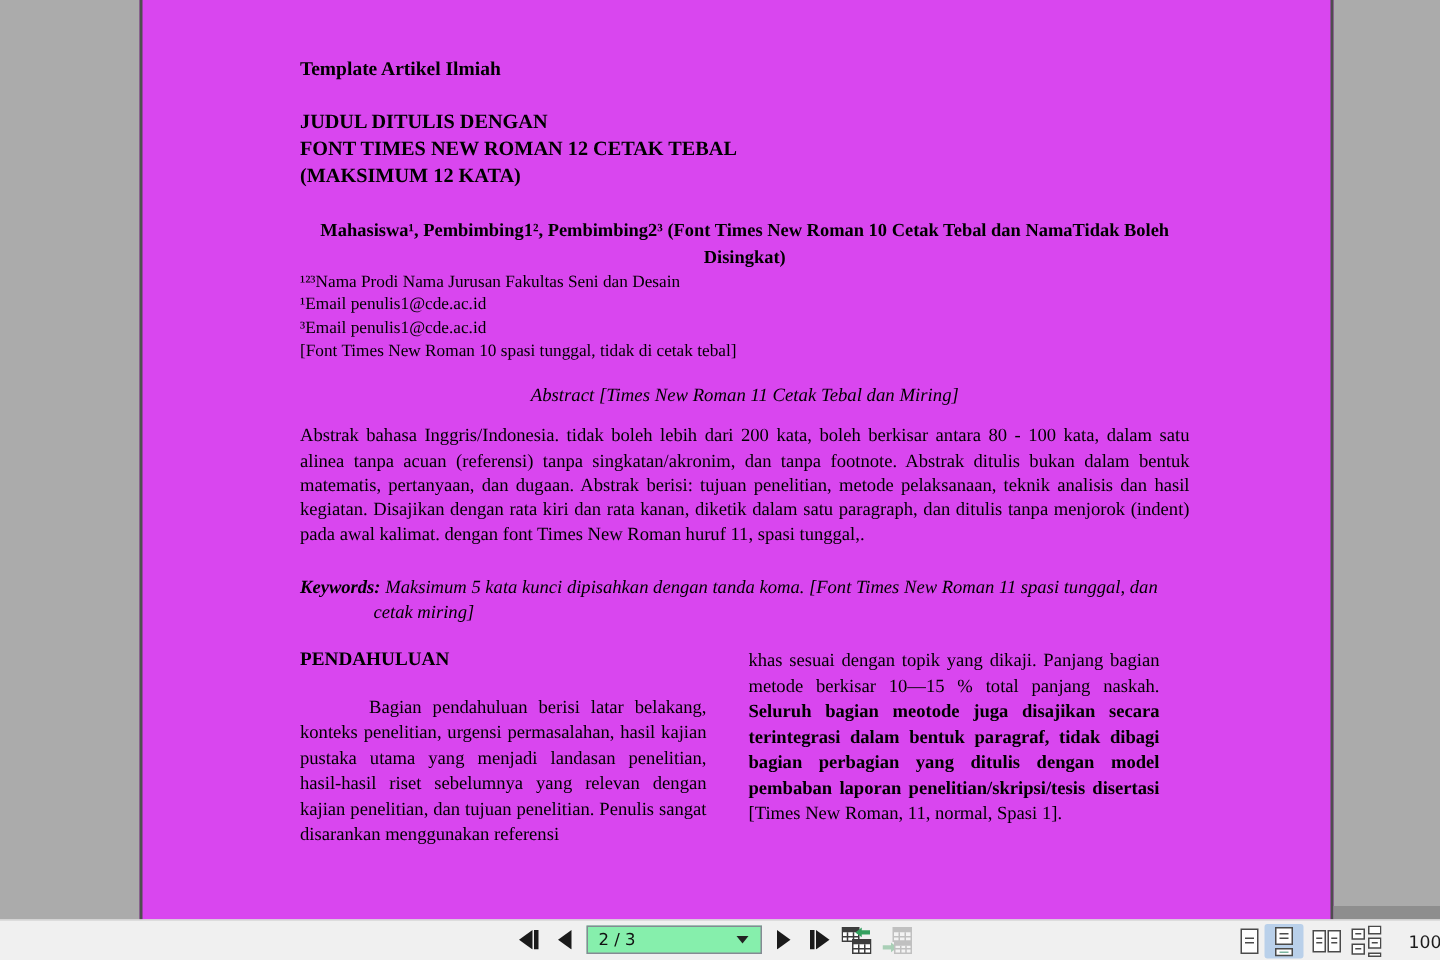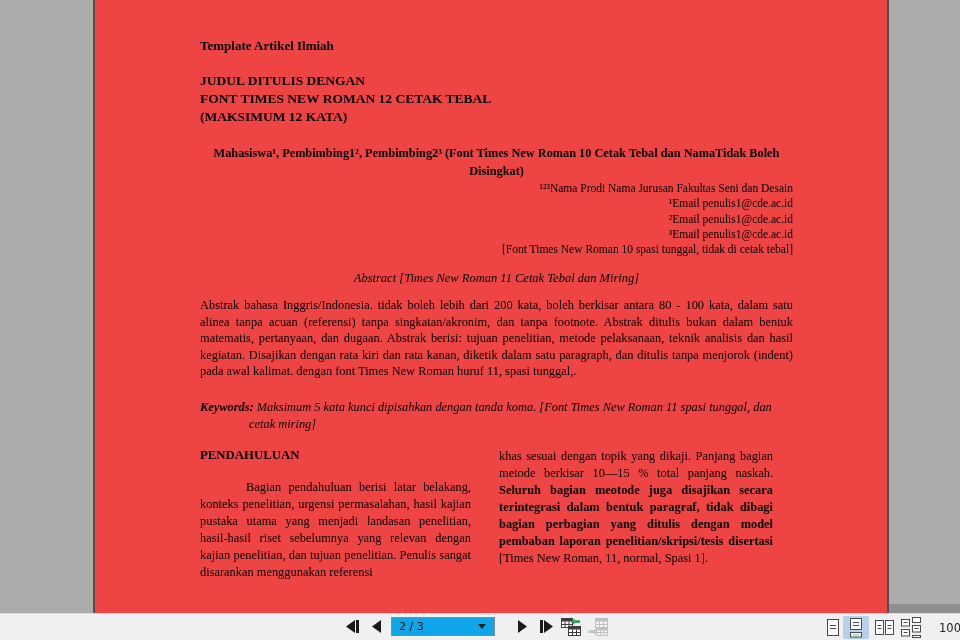--- a/index.html
+++ b/index.html
@@ -1,50 +1,50 @@
 <!DOCTYPE html>
 <html><head>
 <meta charset="utf-8">
 <style>
   html,body{margin:0;padding:0;}
   body{width:960px;height:640px;overflow:hidden;background:#ababab;
        font-family:"Liberation Serif",serif;position:relative;}
 
   
   .doc-area{position:absolute;left:0;top:0;width:960px;height:613px;background:#ababab;}
-  .page{position:absolute;left:93px;top:0;width:792px;height:613px;background:#ef4444;
+  .page{position:absolute;left:93px;top:0;width:792px;height:613px;background:#d946ef;
         border-left:2px solid #4f4f4f;border-right:2px solid #4f4f4f;
         box-sizing:content-box;overflow:hidden;color:#000;}
   .page-inner{padding:0 94px 0 105px;}
   .scroll-corner{position:absolute;left:889px;top:604px;width:71px;height:9px;background:#8e8e8e;}
 
   .doc-header{margin-top:38px;font-size:13px;font-weight:bold;}
   .title-block{margin-top:18px;text-align:left;font-weight:bold;font-size:13.5px;line-height:18px;}
   .authors{margin-top:18px;text-align:center;font-weight:bold;font-size:12.3px;line-height:18px;}
-  .meta-block{margin-top:1px;text-align:right;font-size:11.5px;line-height:15.3px;}
+  .meta-block{margin-top:1px;text-align:left;font-size:11.5px;line-height:15.3px;}
   .abs-head{margin-top:14px;text-align:center;font-weight:normal;font-style:italic;font-size:12.5px;}
   .abs-body{margin:11px 0 0 0;text-align:justify;font-size:12.4px;line-height:16.4px;}
   .keywords{margin:19px 0 0 0;font-style:italic;font-size:12.4px;line-height:17px;
             padding-left:49px;text-indent:-49px;}
   .kw-label{font-weight:bold;}
   .cols{margin-top:15px;display:flex;gap:28px;}
   .col-left{width:271px;flex:none;}
   .col-right{width:274px;flex:none;}
   .sec-head{font-weight:bold;font-size:12.8px;}
   .intro{margin:16px 0 0 0;text-align:justify;font-size:12.4px;line-height:17px;text-indent:46px;}
   .method{margin:0;text-align:justify;font-size:12.4px;line-height:17px;}
   .b{font-weight:bold;}
 
   
   .toolbar{position:absolute;left:0;top:613px;width:960px;height:27px;background:#f0f0f0;
            border-top:1px solid #dcdcdc;box-sizing:border-box;
            font-family:"DejaVu Sans","Liberation Sans",sans-serif;}
   .tb{position:absolute;display:flex;align-items:center;justify-content:center;cursor:default;}
   .nav{top:5px;height:15px;}
-  .page-combo{position:absolute;left:391px;top:3px;width:104px;height:19px;background:#0ea5e9;
+  .page-combo{position:absolute;left:391px;top:3px;width:117px;height:19px;background:#86efac;
               border:1px solid #848a93;box-sizing:border-box;display:flex;align-items:center;}
   .page-combo .val{font-size:11px;color:#111;padding-left:7px;flex:1;}
   .combo-arrow{width:0;height:0;border-left:4px solid transparent;border-right:4px solid transparent;
                border-top:5px solid #222;margin-right:8px;}
   .viewmode{position:absolute;top:2px;width:25px;height:23px;display:flex;align-items:center;justify-content:center;}
   .viewmode.selected{background:#b9d0ea;border-radius:2px;}
   .zoom{position:absolute;left:939px;top:7px;font-size:11.5px;color:#1c1c1c;white-space:nowrap;}
 </style>
 </head>
 <body>
@@ -58,21 +58,20 @@
         <div>JUDUL DITULIS DENGAN</div>
         <div>FONT TIMES NEW ROMAN 12 CETAK TEBAL</div>
         <div>(MAKSIMUM 12 KATA)</div>
       </div>
 
       <div class="authors">Mahasiswa¹, Pembimbing1², Pembimbing2³ (Font Times New Roman 10 Cetak Tebal dan NamaTidak Boleh Disingkat)</div>
 
       <div class="meta-block">
         <div>¹²³Nama Prodi Nama Jurusan Fakultas Seni dan Desain</div>
         <div>¹Email penulis1@cde.ac.id</div>
-        <div>²Email penulis1@cde.ac.id</div>
         <div>³Email penulis1@cde.ac.id</div>
         <div>[Font Times New Roman 10 spasi tunggal, tidak di cetak tebal]</div>
       </div>
 
       <div class="abs-head">Abstract [Times New Roman 11 Cetak Tebal dan Miring]</div>
       <p class="abs-body">Abstrak bahasa Inggris/Indonesia. tidak boleh lebih dari 200 kata, boleh berkisar antara 80 - 100 kata, dalam satu alinea tanpa acuan (referensi) tanpa singkatan/akronim, dan tanpa footnote. Abstrak ditulis bukan dalam bentuk matematis, pertanyaan, dan dugaan. Abstrak berisi: tujuan penelitian, metode pelaksanaan, teknik analisis dan hasil kegiatan. Disajikan dengan rata kiri dan rata kanan, diketik dalam satu paragraph, dan ditulis tanpa menjorok (indent) pada awal kalimat. dengan font Times New Roman huruf 11, spasi tunggal,.</p>
 
       <p class="keywords"><span class="kw-label">Keywords:</span><span> Maksimum 5 kata kunci dipisahkan dengan tanda koma. [Font Times New Roman 11 spasi tunggal, dan cetak miring]</span></p>
 
       <div class="cols">

